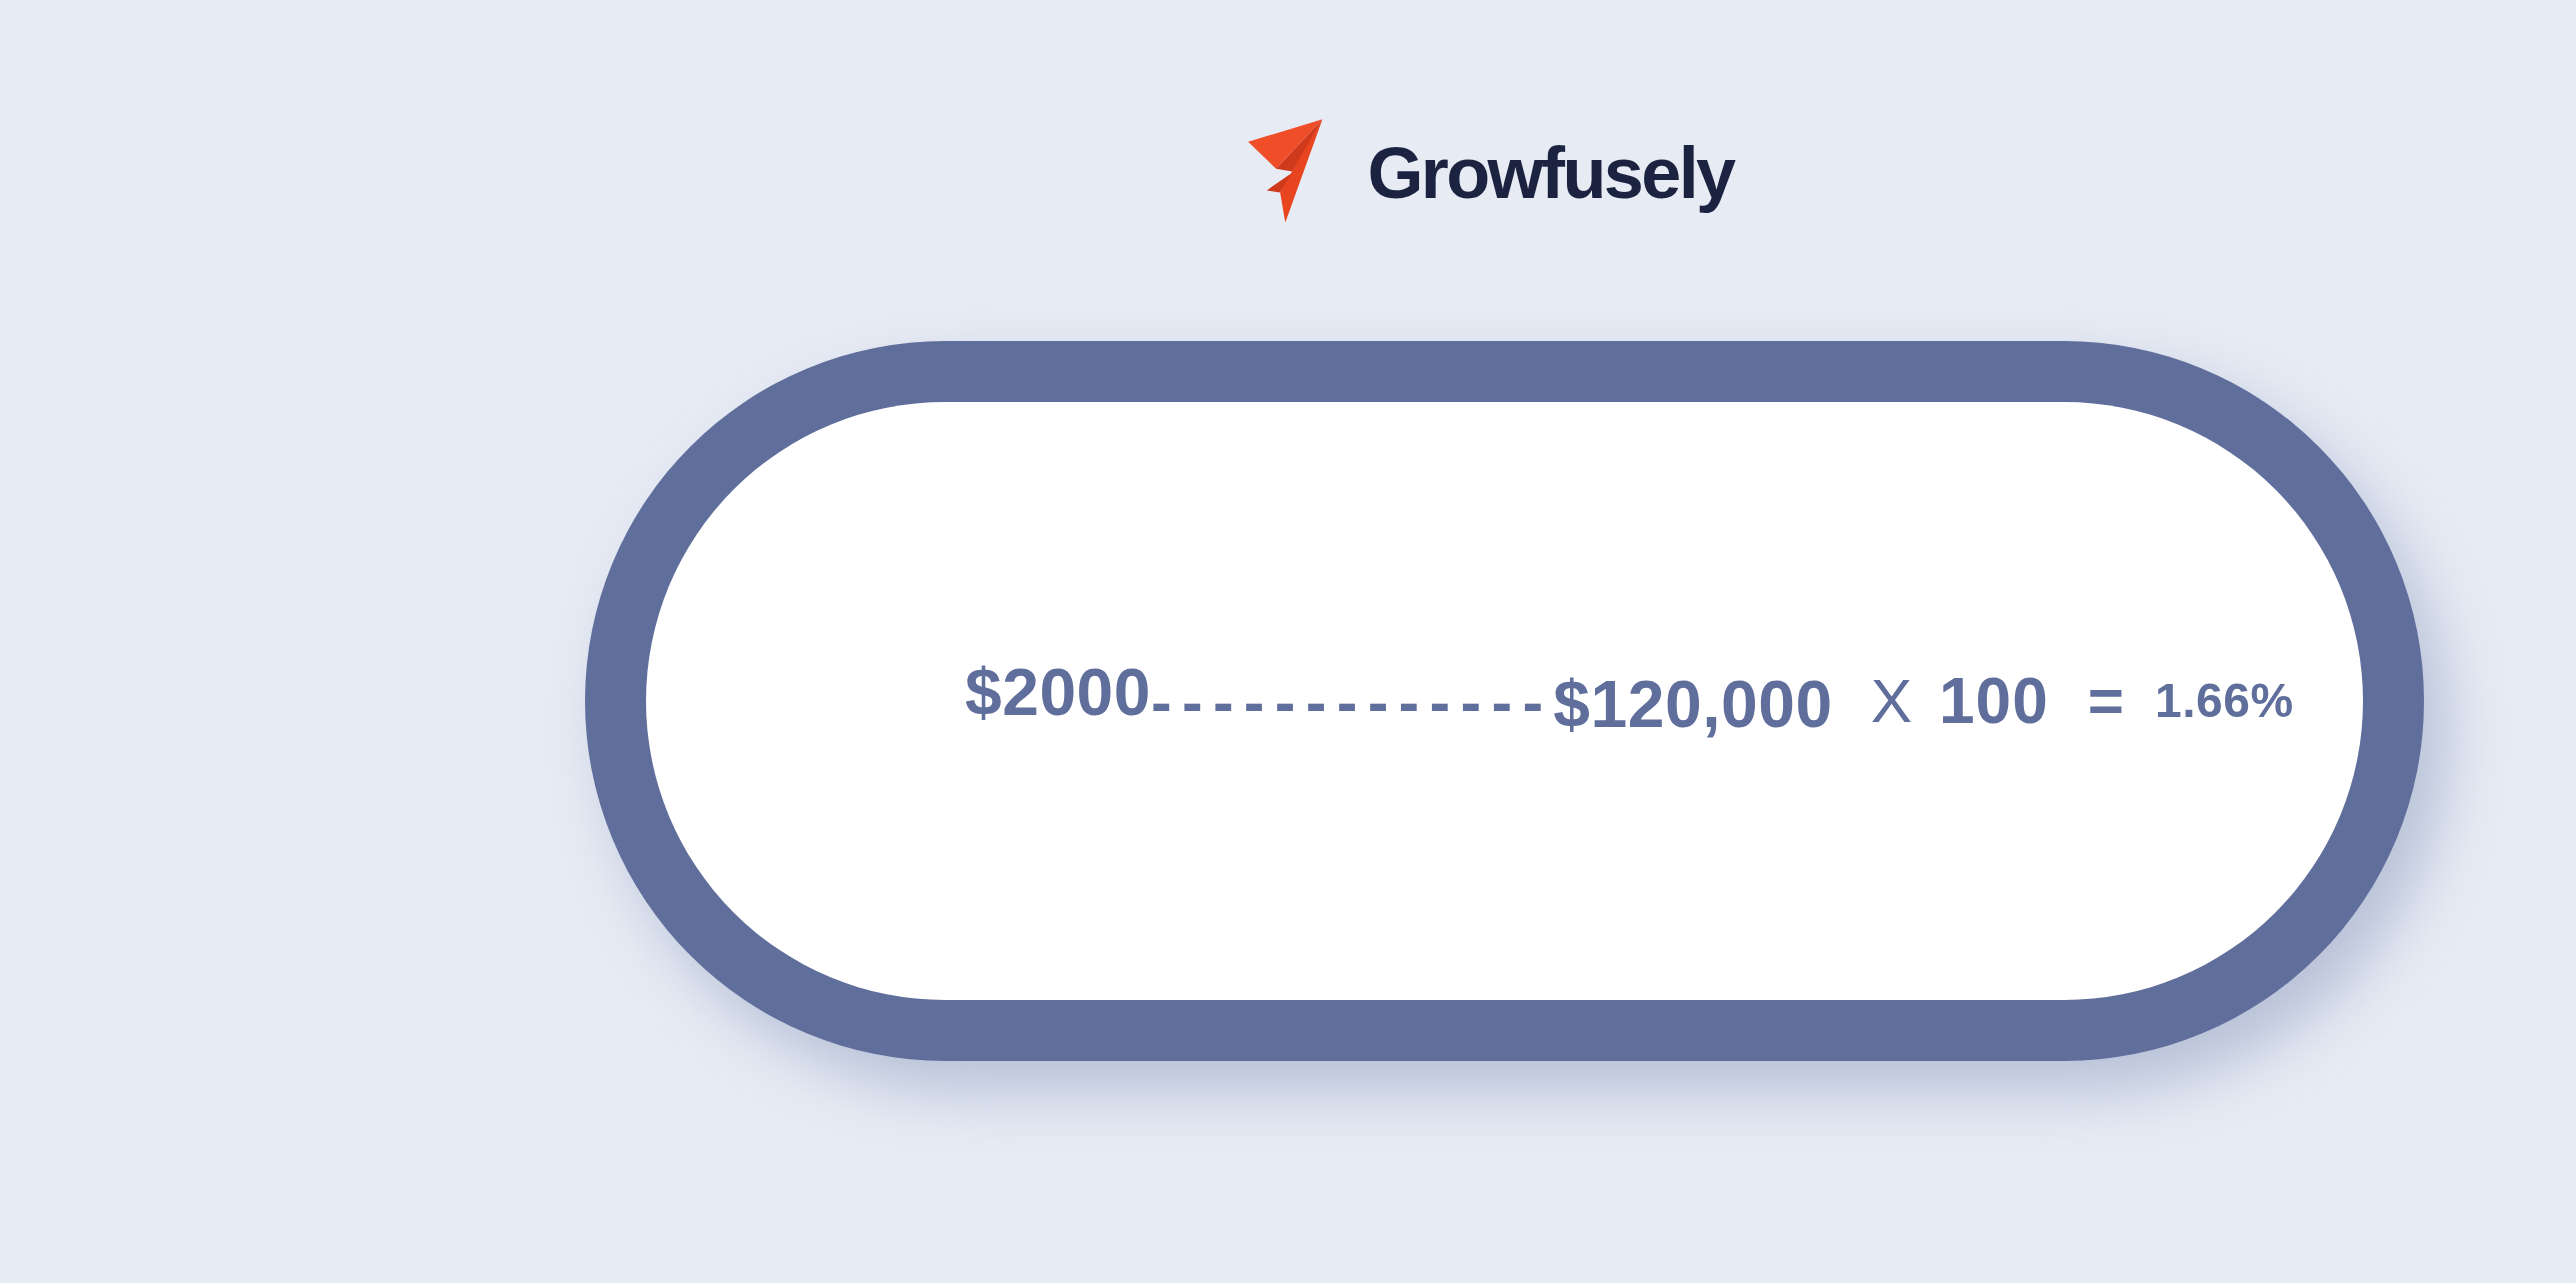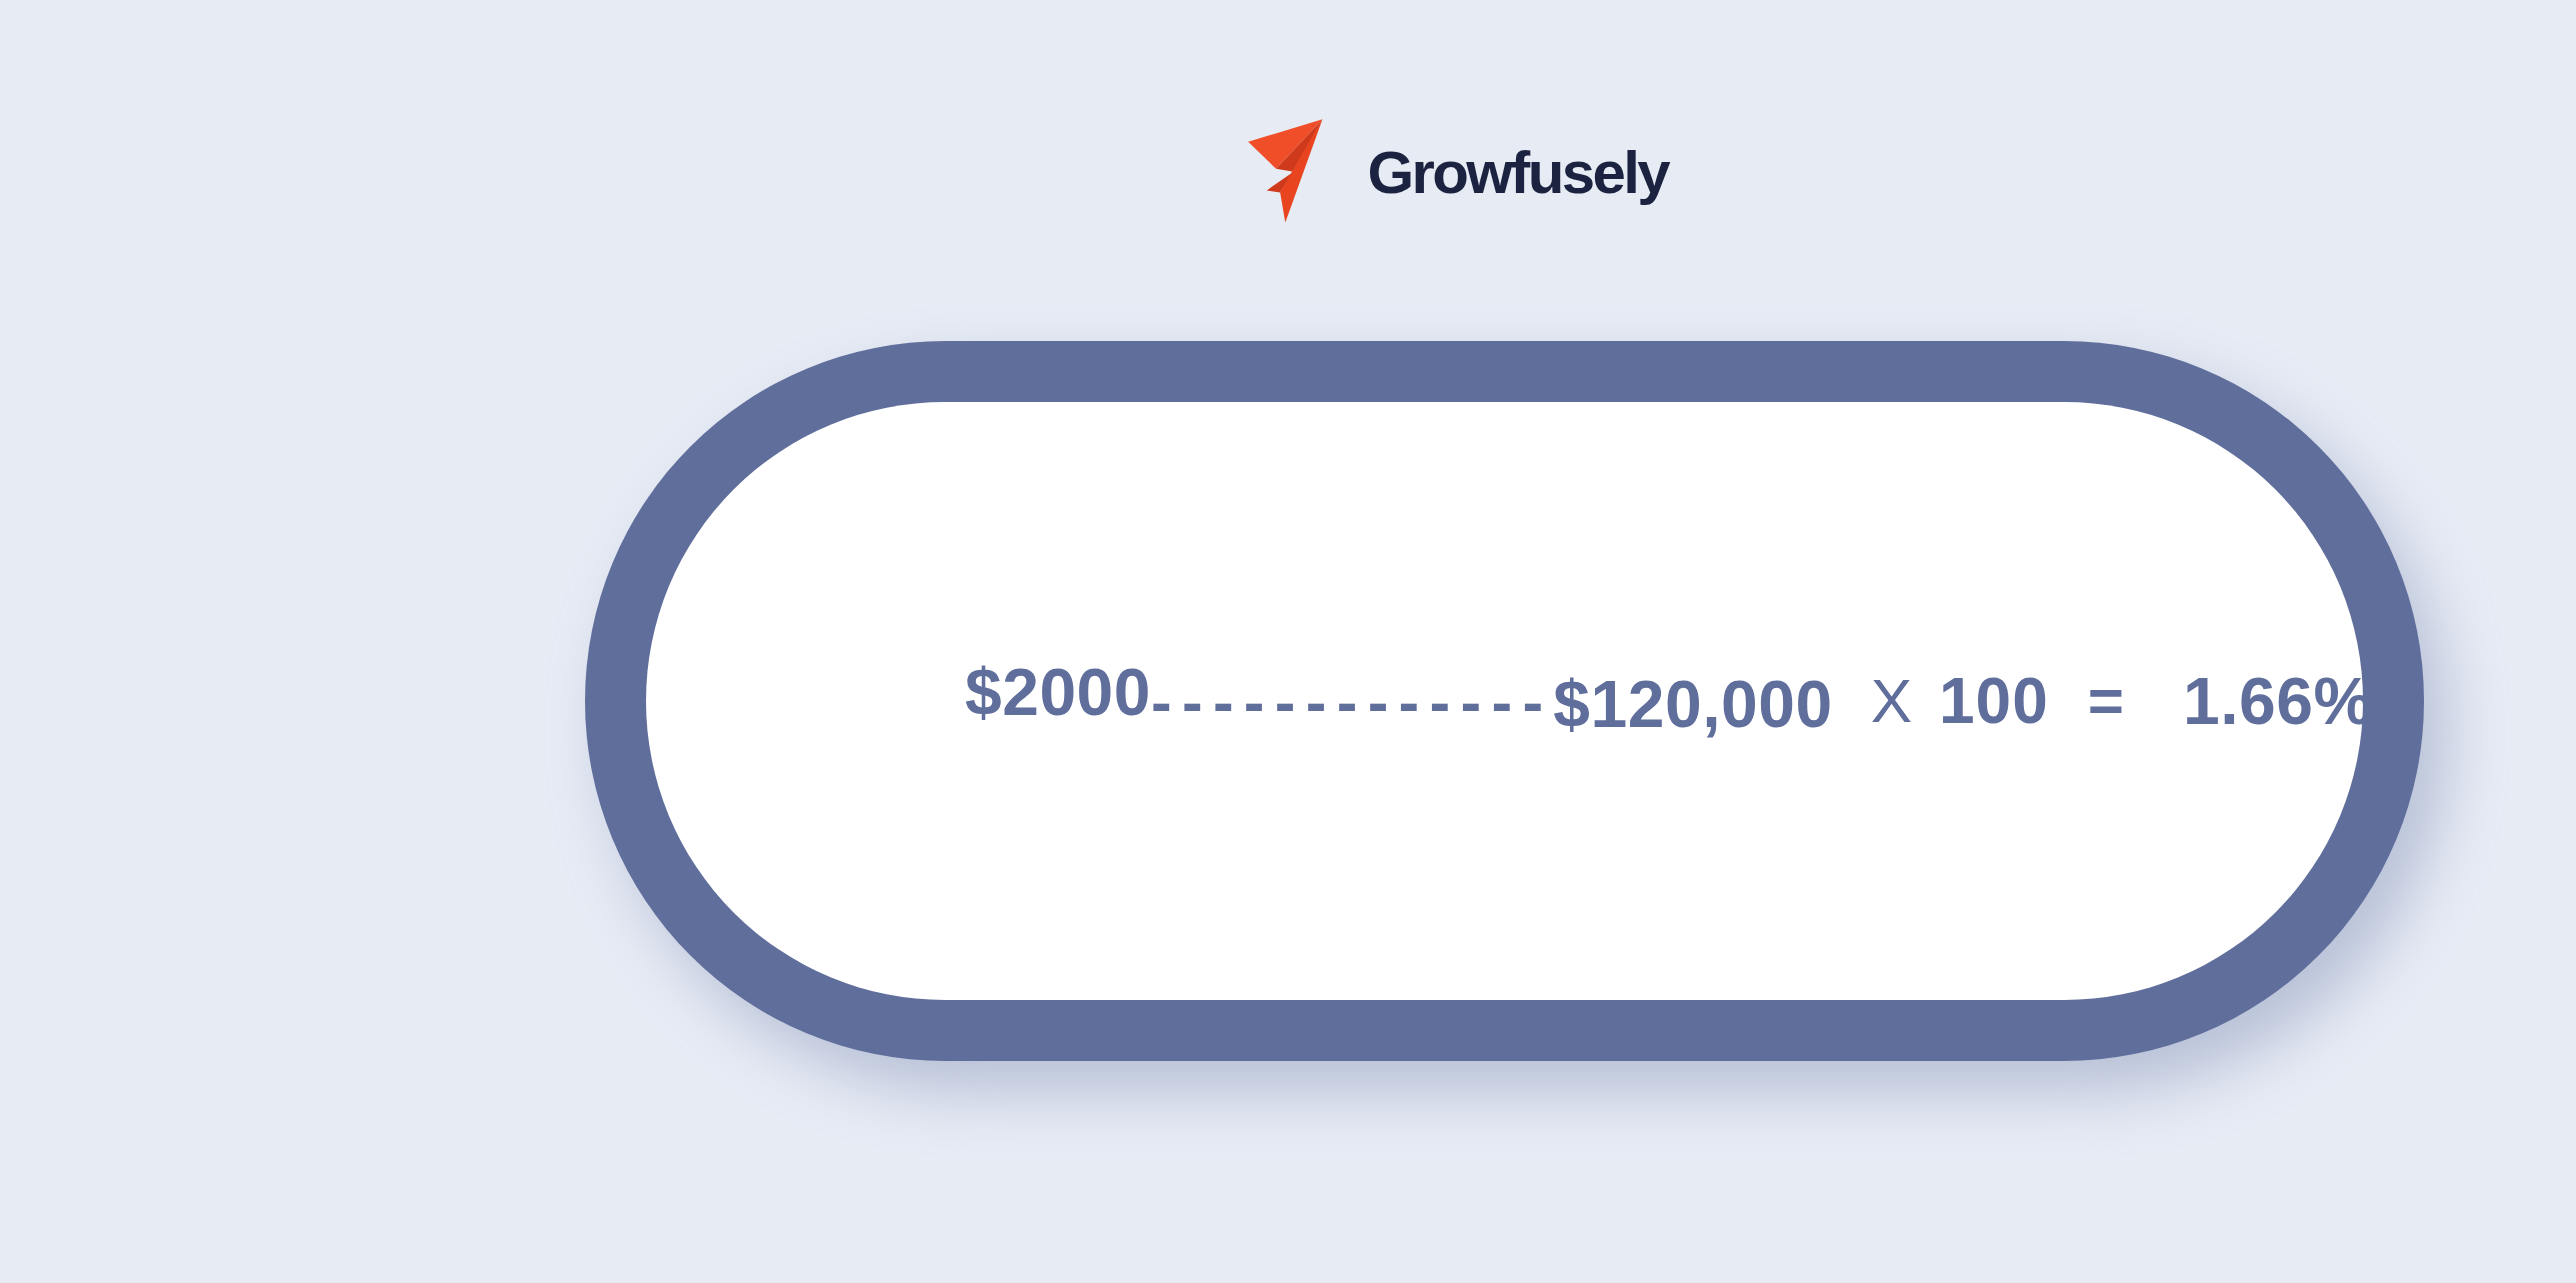--- a/index.html
+++ b/index.html
@@ -29,21 +29,21 @@
   }
   #brand-logo .plane-icon {
     width: 111px;
     height: 111px;
     flex: 0 0 111px;
     display: block;
   }
   #brand-logo .wordmark {
     font-family: "Liberation Sans", sans-serif;
     font-weight: 700;
-    font-size: 60px;
+    font-size: 72px;
     line-height: 1;
     letter-spacing: -2.6px;
     color: #1B2340;
     white-space: nowrap;
     transform: translateY(3.1px);
   }
 
   
   #formula-card-shadow {
     position: absolute;
@@ -123,23 +123,22 @@
     font-size: 64px;
     letter-spacing: 1px;
   }
   #equation .equals {
     font-size: 62px;
     font-weight: 700;
     margin-left: 39px;
     margin-right: 31px;
   }
   #equation .result {
-    font-size: 66px;
+    font-size: 48px;
     letter-spacing: 0.5px;
-    margin-left: 28px;
   }
 </style>
 </head>
 <body>
 
 <div id="brand-logo">
   <svg class="plane-icon" viewBox="0 0 215 215" xmlns="http://www.w3.org/2000/svg" aria-hidden="true">
     <polygon points="8,52 152,8 62,104" fill="#F04E28"></polygon>
     <polygon points="152,8 62,104 96,110" fill="#D03A1C"></polygon>
     <polygon points="96,110 152,8 70,150" fill="#F04E28"></polygon>

